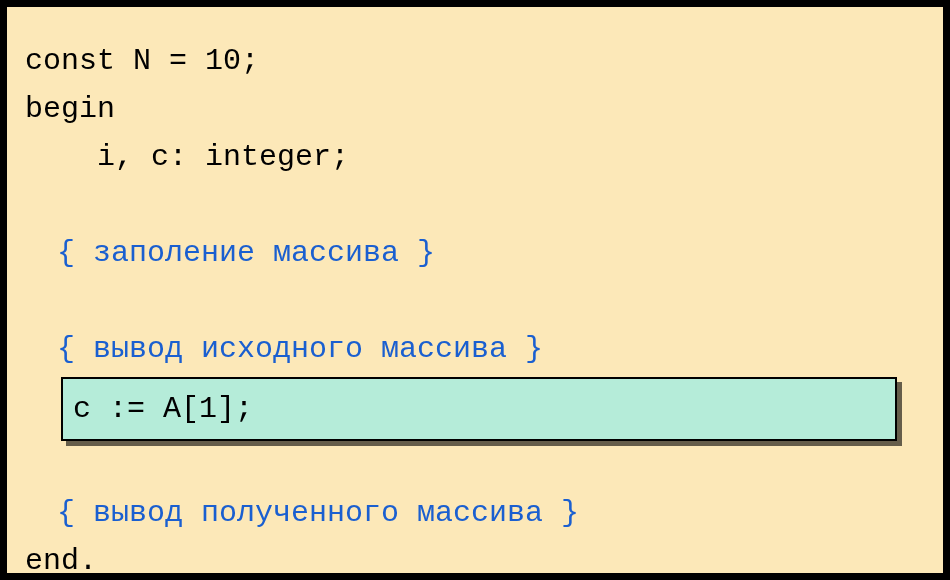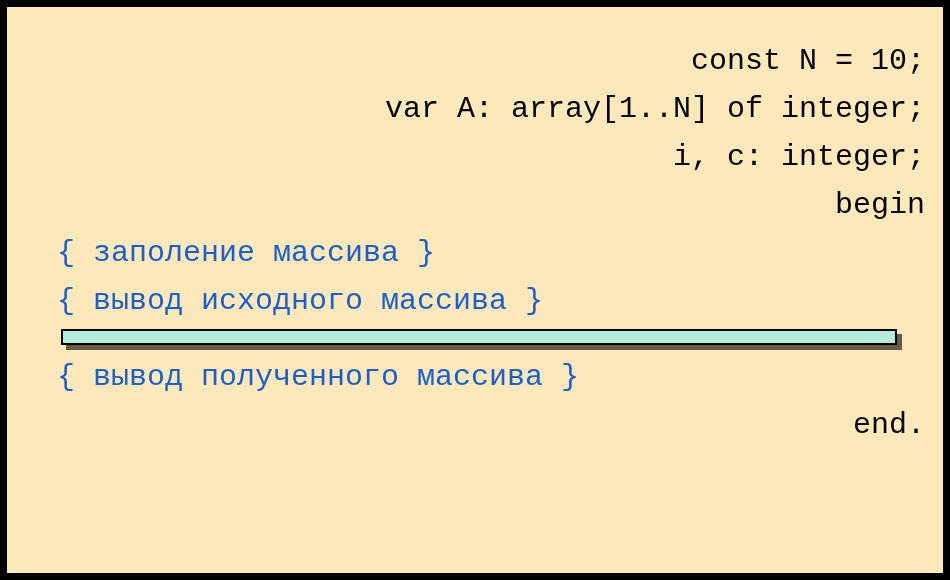--- a/index.html
+++ b/index.html
@@ -22,47 +22,47 @@
       width: 942px;
       height: 572px;
       background: #fce8b8;
       border: 3px solid #000;
       padding: 30px 18px 20px 18px;
       position: relative;
     }
     .code-line {
       color: #000;
       white-space: pre;
-      text-align: right;
     }
     .comment {
       color: #1a5fd0;
       white-space: pre;
     }
     .indent1 {
       padding-left: 32px;
+      margin-top: 48px;
     }
     .highlight-box {
       background: #b5ecd9;
       border: 2px solid #000;
       box-shadow: 5px 5px 0 rgba(0,0,0,0.6);
       margin: 4px 28px 8px 36px;
       padding: 6px 10px 6px 10px;
     }
     .highlight-box .code-line {
       white-space: pre;
     }
   </style>
 </head>
 <body>
 
 <div class="frame">
   <div class="code-line">const N = 10;</div>
-  <div class="code-line">var A: array[1..N] of integer;</div>
+  <div class="code-line">begin</div>
   <div class="code-line">    i, c: integer;</div>
-  <div class="code-line">begin</div>
   <div class="comment indent1">{ заполение массива }</div>
   <div class="comment indent1">{ вывод исходного массива }</div>
   <div class="highlight-box">
+    <div class="code-line">c := A[1];</div>
   </div>
   <div class="comment indent1">{ вывод полученного массива }</div>
   <div class="code-line">end.</div>
 </div>
 
 </body></html>

